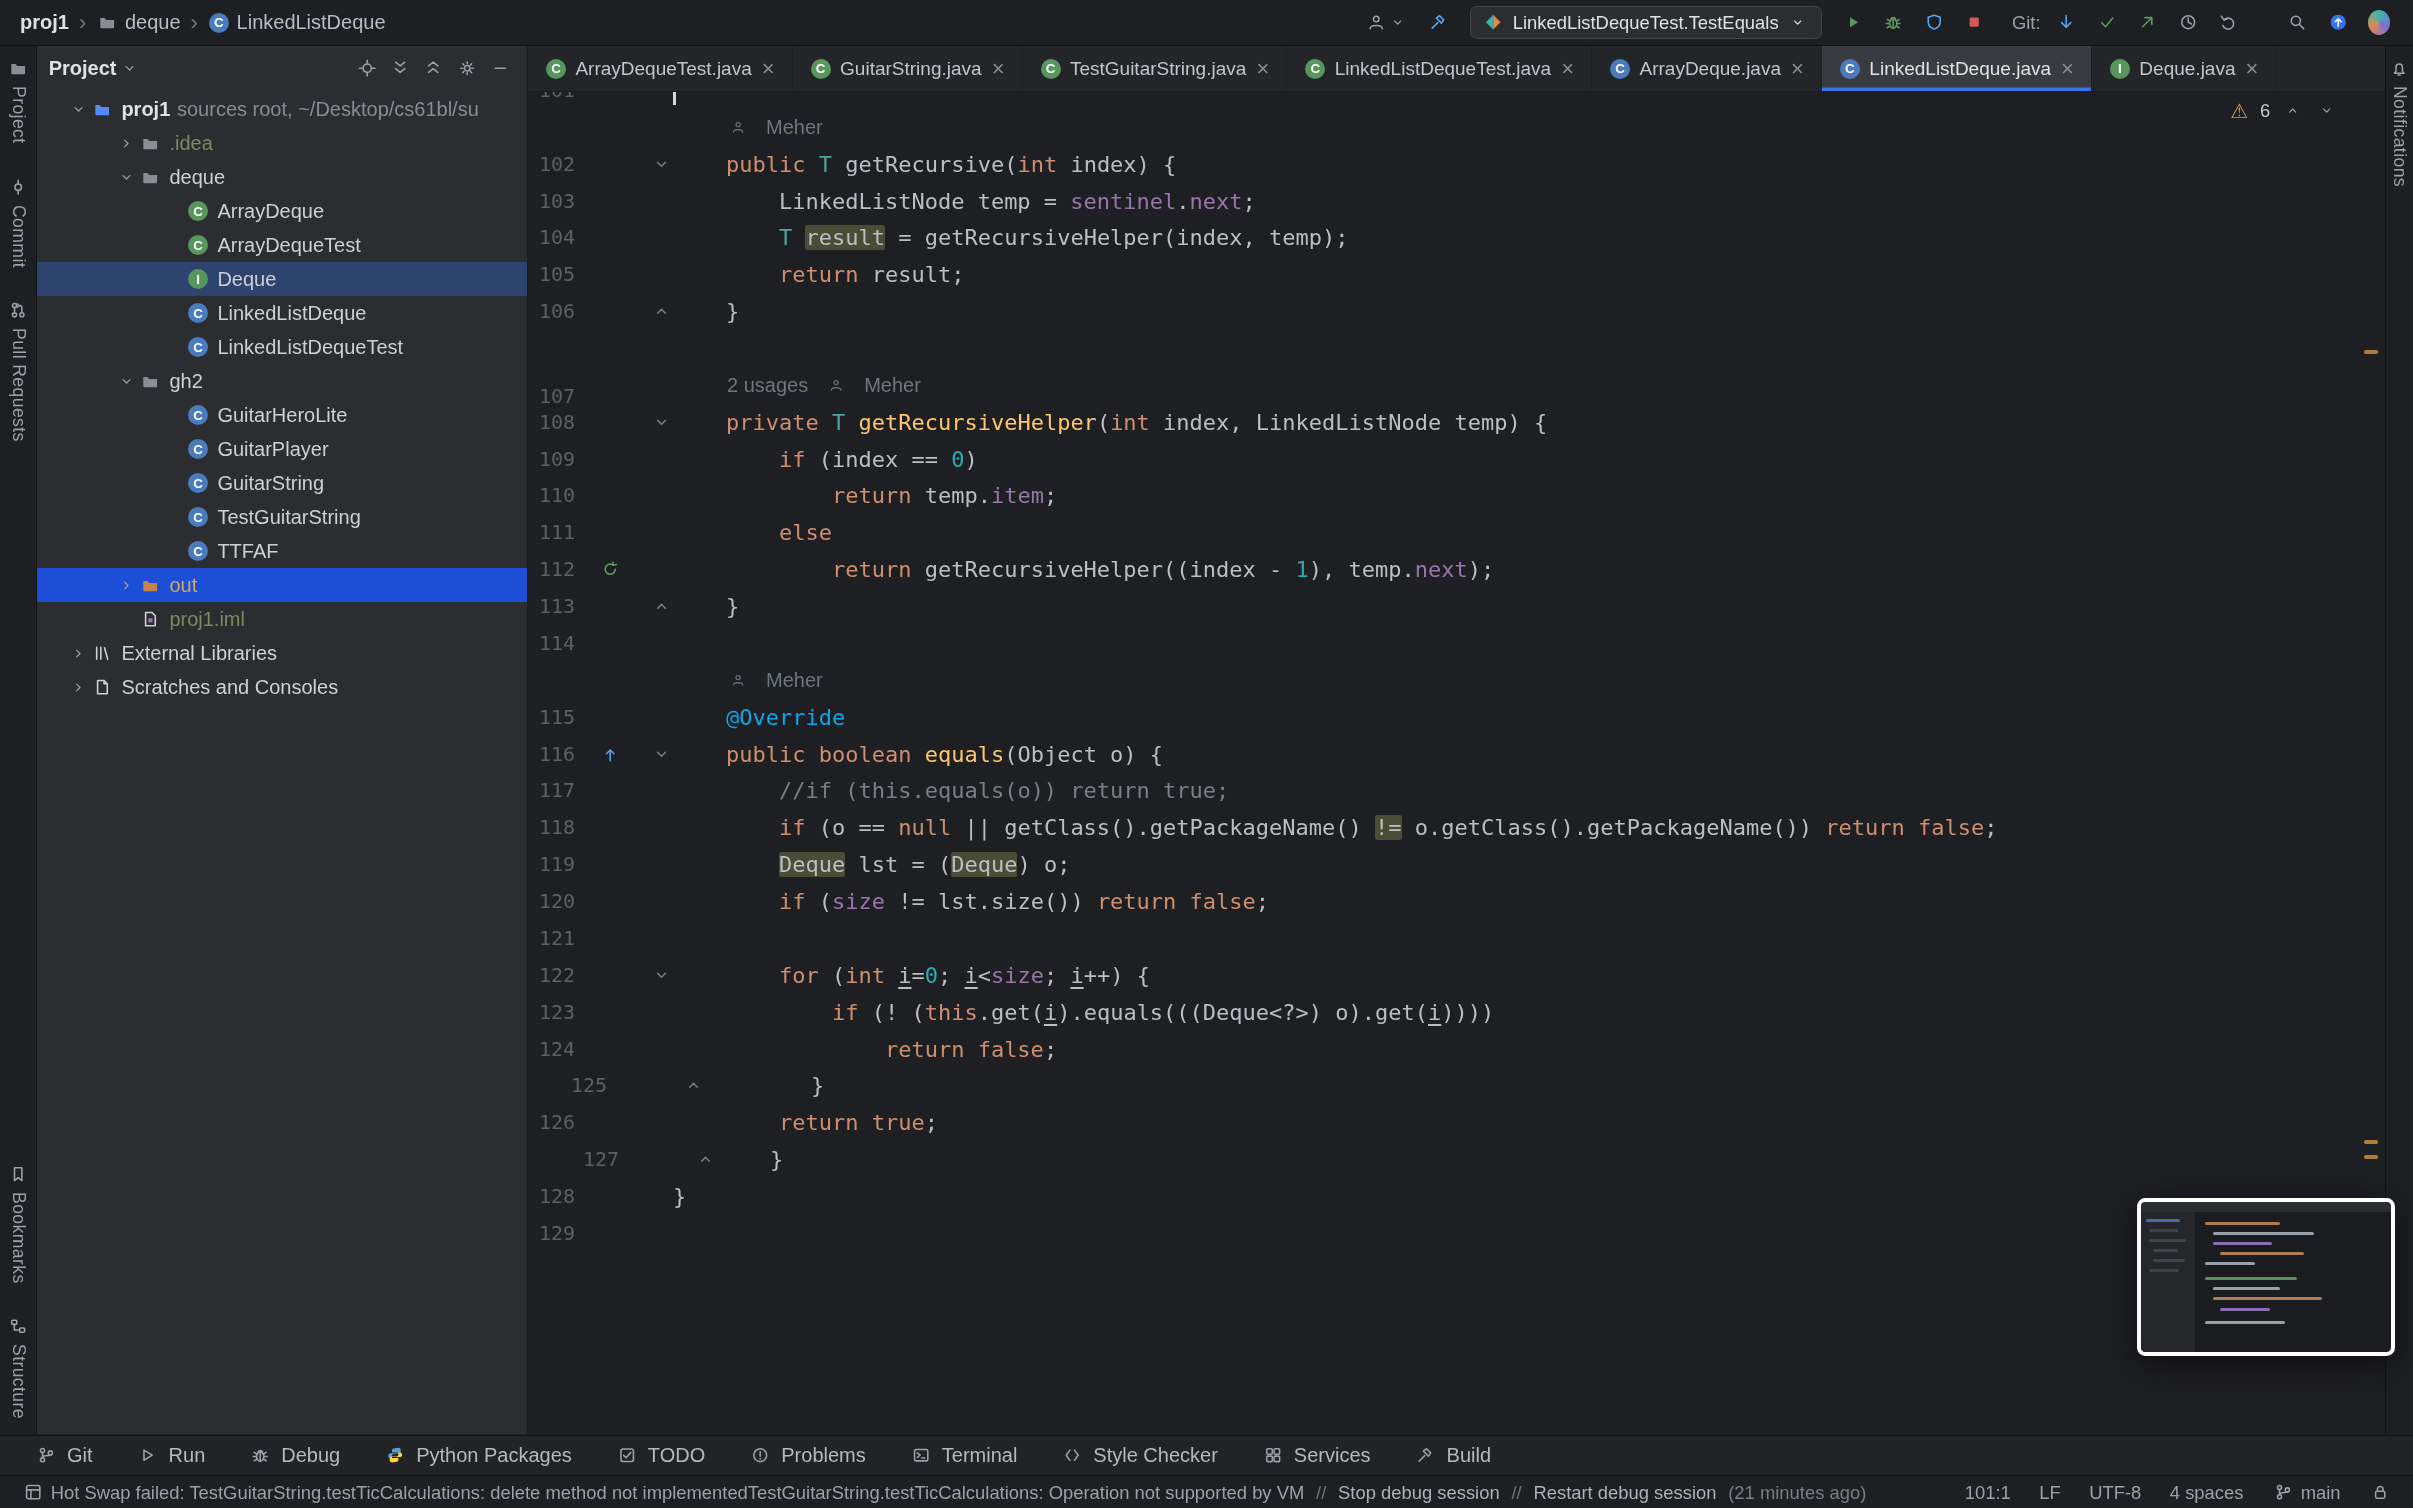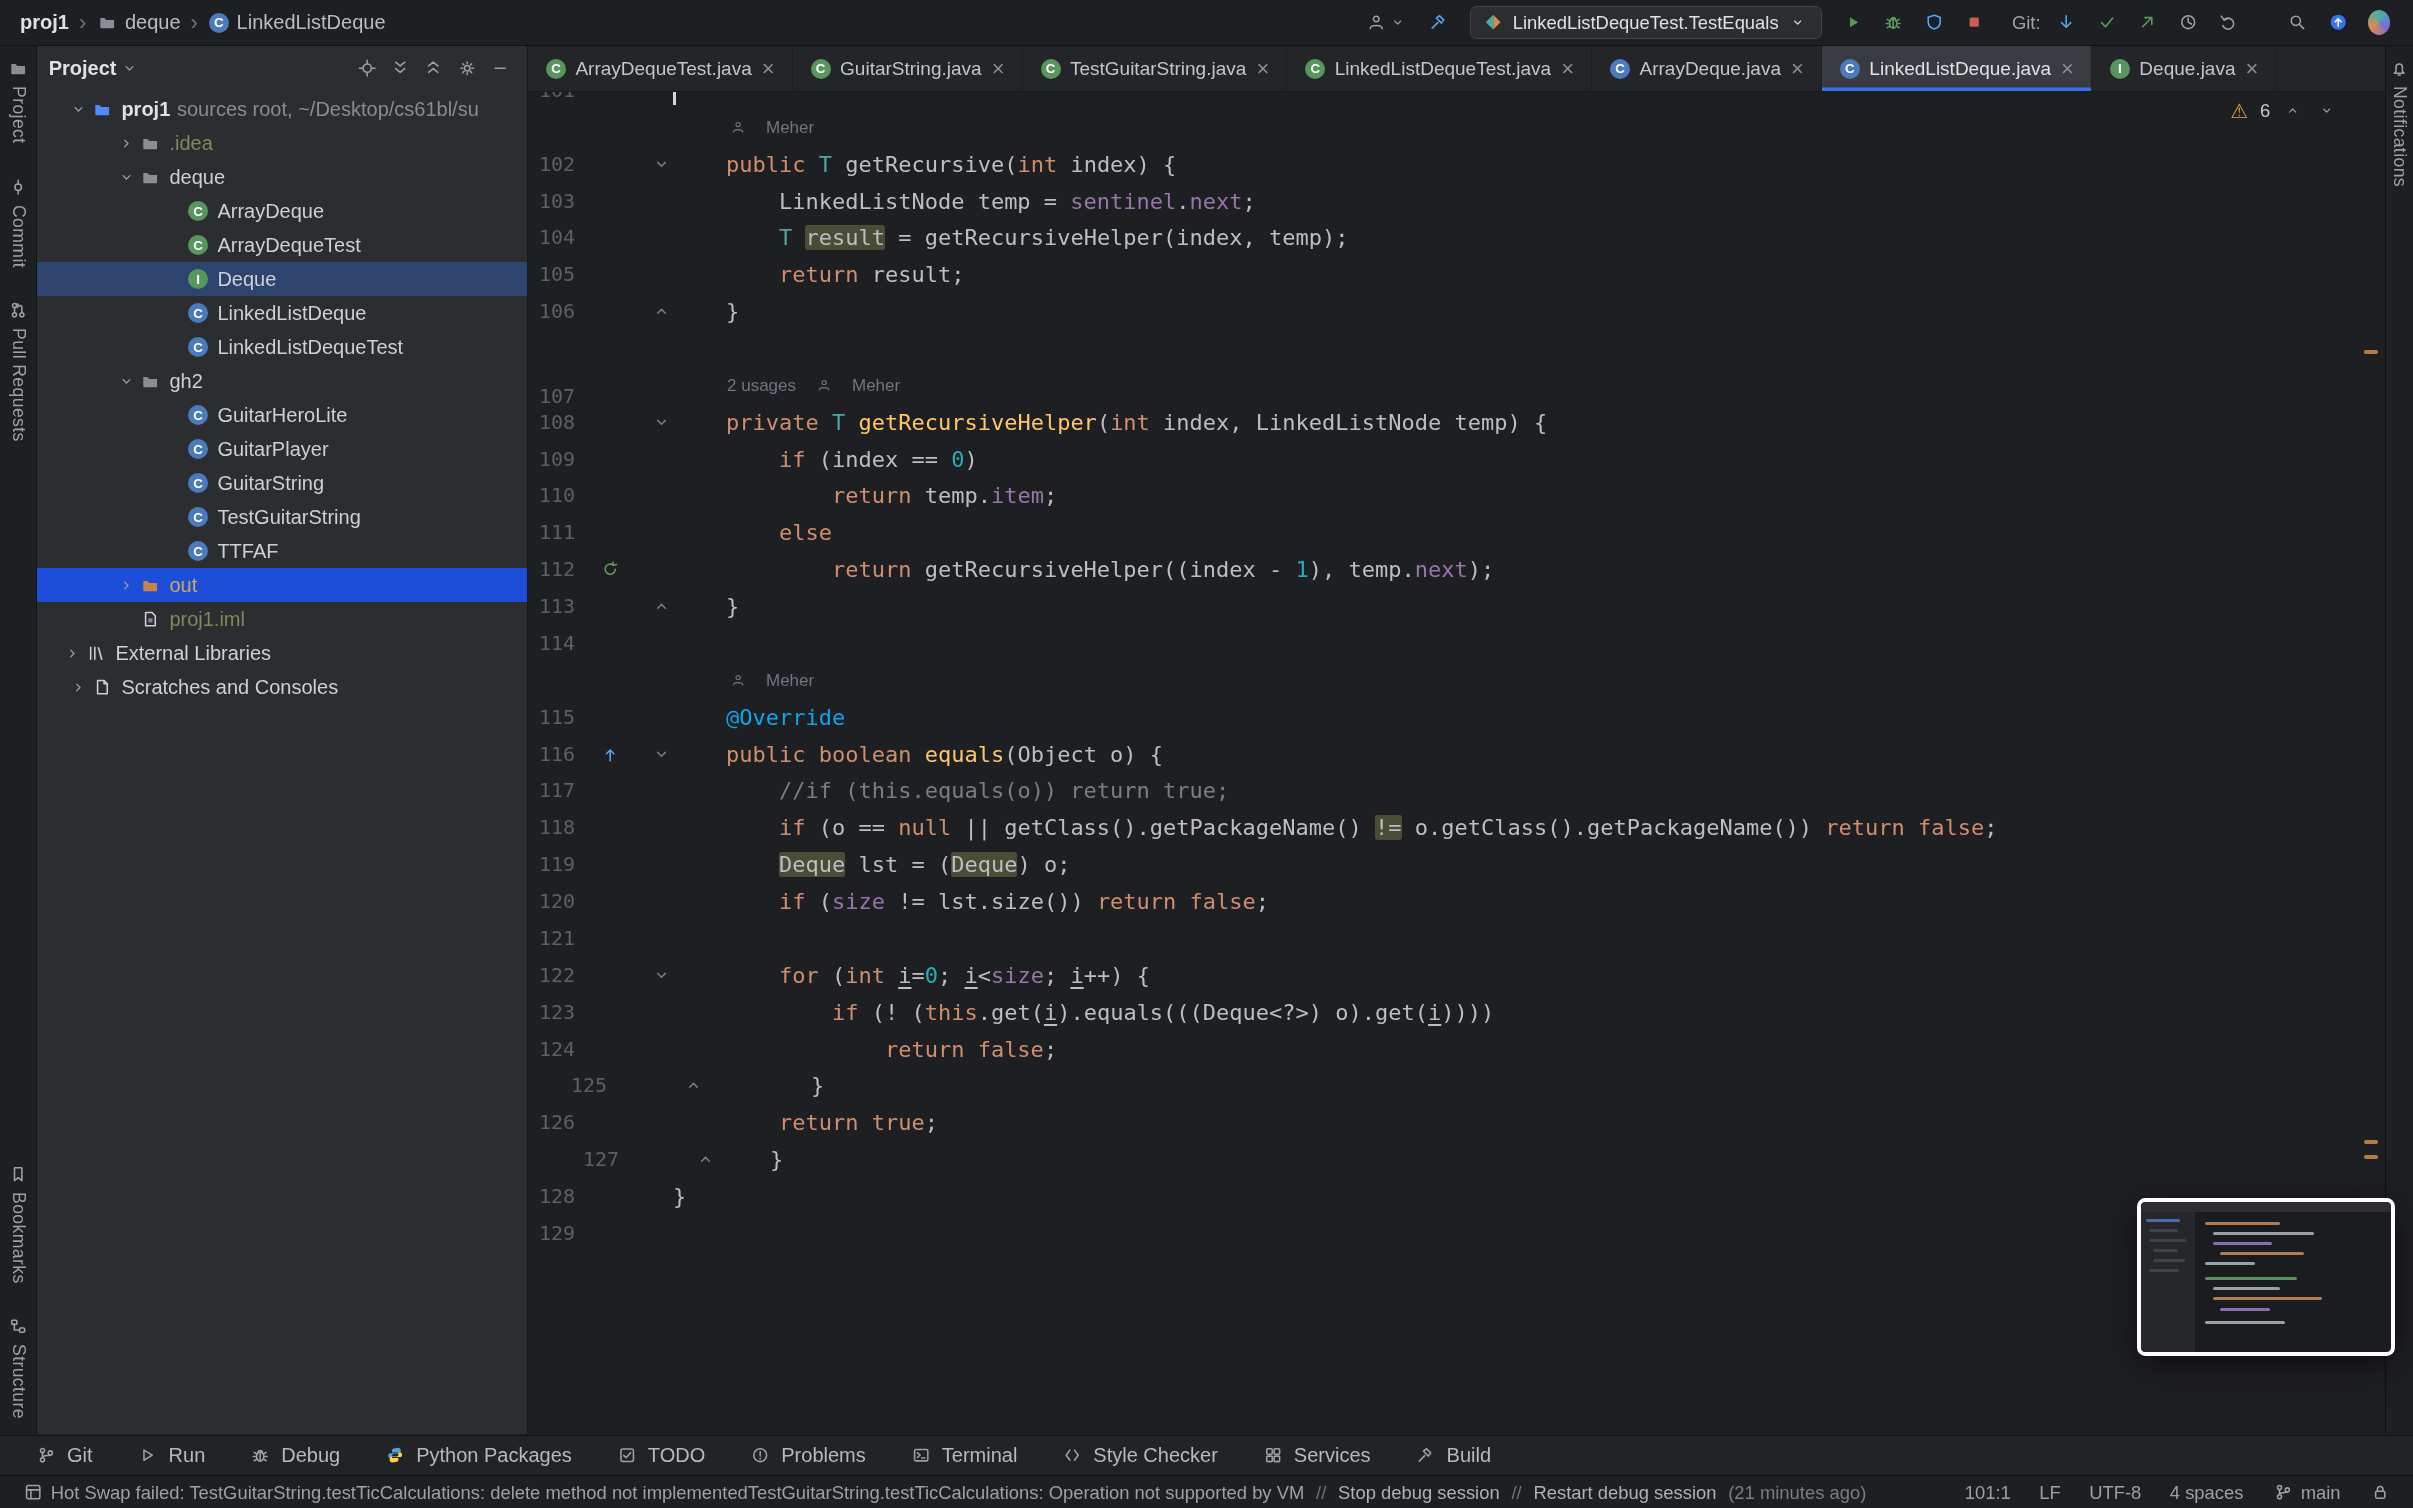--- a/index.html
+++ b/index.html
@@ -67,21 +67,21 @@
   .ln{position:absolute;left:0;width:47px;text-align:right;font-family:"DejaVu Sans Mono",monospace;font-size:20px;color:#5c6166;line-height:37px}
   .gut{position:absolute;left:64px;width:37px;height:37px;display:inline-flex;align-items:center;justify-content:center}
   .gut svg{width:18.4px;height:18.4px}
   .fold{position:absolute;left:121px;width:25px;height:37px;display:inline-flex;align-items:center;justify-content:center;color:#7a7e85}
   .fold svg{width:17px;height:17px}
   .codeline{position:absolute;left:145px;height:37px;line-height:37px;font-family:"DejaVu Sans Mono",monospace;font-size:22px;white-space:pre;color:#bcbec4}
   .tok.k{color:#cf8e6d}.tok.t{color:#4fa5a0}.tok.m{color:#ffc66b}.tok.f{color:#9876aa}
   .tok.n{color:#2aacb8}.tok.c{color:#7a7e85}.tok.a{color:#0ea5e9}.tok.p{color:#bcbec4}
   .tok.hl{background:#4a4c36;border-radius:2.5px}
   .tok.u{text-decoration:underline;text-underline-offset:4.2px;text-decoration-thickness:1.7px}
-  .inlay{position:absolute;left:199px;height:37px;display:flex;align-items:center;gap:17px;font-size:17px;color:#6e7680}
+  .inlay{position:absolute;left:199px;height:37px;display:flex;align-items:center;gap:17px;font-size:20px;color:#6e7680}
   .inlay .ic svg{width:14.2px;height:14.2px}
   .caret{position:absolute;left:145px;top:3.4px;width:2.5px;height:30px;background:#d6d8dd}
   .warn-widget{position:absolute;top:6.7px;right:47px;display:flex;align-items:center;gap:11.7px;color:#9da0a8;font-size:18.4px}
   .warn-tri{color:#d9a343;font-size:20px}
   .warn-count{color:#c8cbd0}
   .warn-widget .ic{color:#9da0a8}
   .mark{position:absolute;right:6.7px;width:13.4px;height:4.2px;background:#b07c3f;border-radius:1.7px}
 
   
   .shot{position:absolute;left:2137px;top:1198px;width:258px;height:158px;background:#1b1c1f;border:4.2px solid #fff;border-radius:8.4px;box-shadow:0 8.4px 34px rgba(0,0,0,.55);z-index:10;overflow:hidden}
@@ -528,21 +528,21 @@
       <div class="row vcs-ignored" style="padding-left: 77px;">
         <span class="chev"></span>
         <span class="ic">
           <svg viewBox="0 0 20 20" fill="none" stroke="currentColor" stroke-width="1.7" stroke-linecap="round" stroke-linejoin="round">
             <path d="M5 2.8h7l3.5 3.5v10.9H5z"></path>
             <rect x="8" y="9" width="4.5" height="4.5" fill="#9876aa" stroke="none"></rect>
           </svg>
         </span>
         <span class="tlabel">proj1.iml</span>
       </div>
-      <div class="row" style="padding-left: 23px;">
+      <div class="row" style="padding-left: 29px;">
         <span class="chev">
           <svg viewBox="0 0 20 20" fill="none" stroke="currentColor" stroke-width="1.7" stroke-linecap="round" stroke-linejoin="round">
             <polyline points="7.5,5.5 12,10 7.5,14.5"></polyline>
           </svg>
         </span>
         <span class="ic">
           <svg viewBox="0 0 20 20" fill="none" stroke="currentColor" stroke-width="1.7" stroke-linecap="round" stroke-linejoin="round">
             <path d="M4 3.5v13M8.5 3.5v13M12.5 4l3.5 12.5"></path>
           </svg>
         </span>

